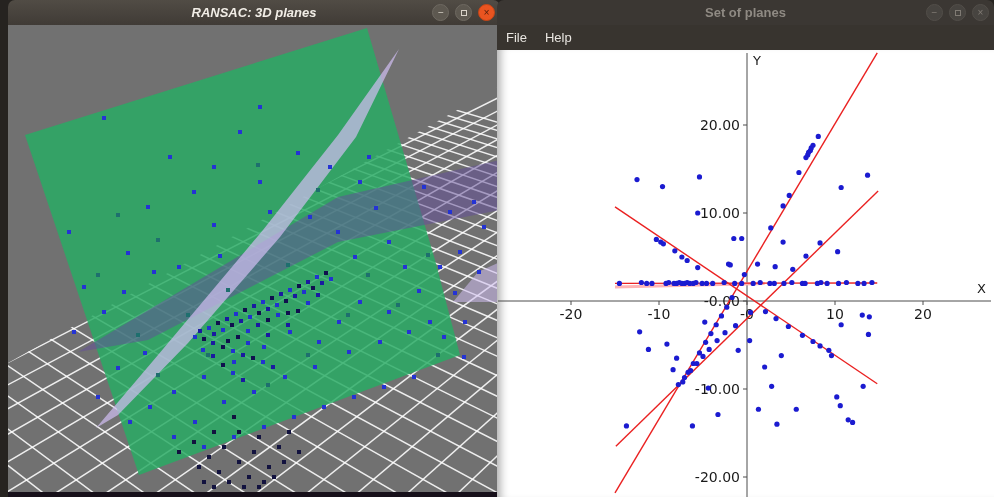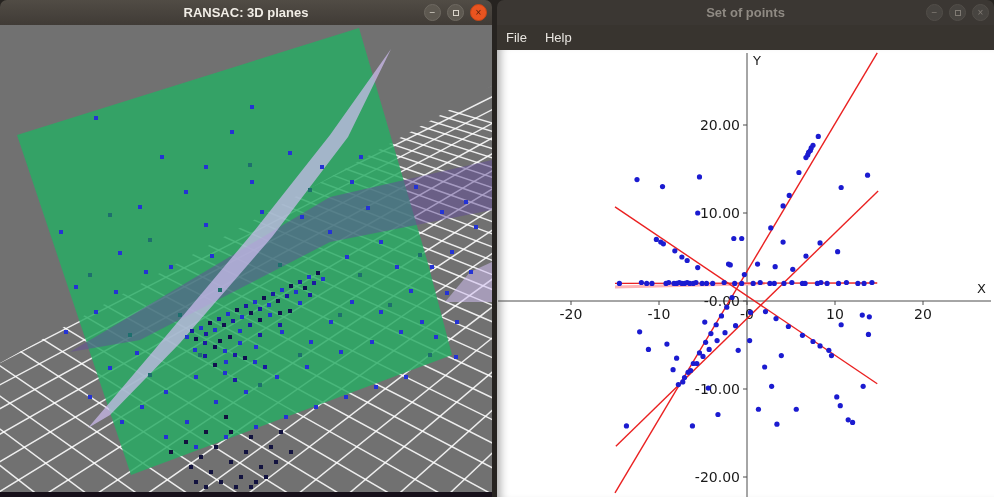--- a/index.html
+++ b/index.html
@@ -2,21 +2,21 @@
 <html><head>
 <meta charset="utf-8">
 <style>
   * { margin:0; padding:0; box-sizing:border-box; }
   html,body { width:994px; height:497px; overflow:hidden; background:#262320;
               font-family:"Liberation Sans", sans-serif; }
   .stage { position:relative; width:994px; height:497px; }
 
   
   .win { position:absolute; top:0; height:497px; }
-  #win-left  { left:0;  width:492px; }
+  #win-left  { left:8px;  width:492px;font-style:italic; }
   #win-right { left:497px; width:497px; }
 
   .titlebar { position:relative; height:25px; border-radius:7px 7px 0 0;
               display:flex; align-items:center; justify-content:center; }
   #win-left  .titlebar { background:linear-gradient(#514c45,#403b36); }
   #win-right .titlebar { background:#3b3733; }
   .title { font-size:13px; font-weight:bold; }
   #win-left  .title { color:#f1ede6; }
   #win-right .title { color:#8f8a83; }
 
@@ -335,21 +335,21 @@
             <rect x="274" y="435" width="4" height="4" fill="#12123f"></rect>
             <rect x="289" y="425" width="4" height="4" fill="#12123f"></rect>
           </g>
         </svg>
       <div class="bottomstrip"></div>
     </div>
   </div>
 
   <div class="win inactive" id="win-right">
     <div class="titlebar">
-      <span class="title">Set of points</span>
+      <span class="title">Set of planes</span>
       <span class="controls">
         <span class="wbtn">−</span>
         <span class="wbtn">
             <span class="sq"></span>
           </span>
         <span class="wbtn close">×</span>
       </span>
     </div>
     <div class="menubar" id="menubar">
         <span class="menu-item">File</span>

